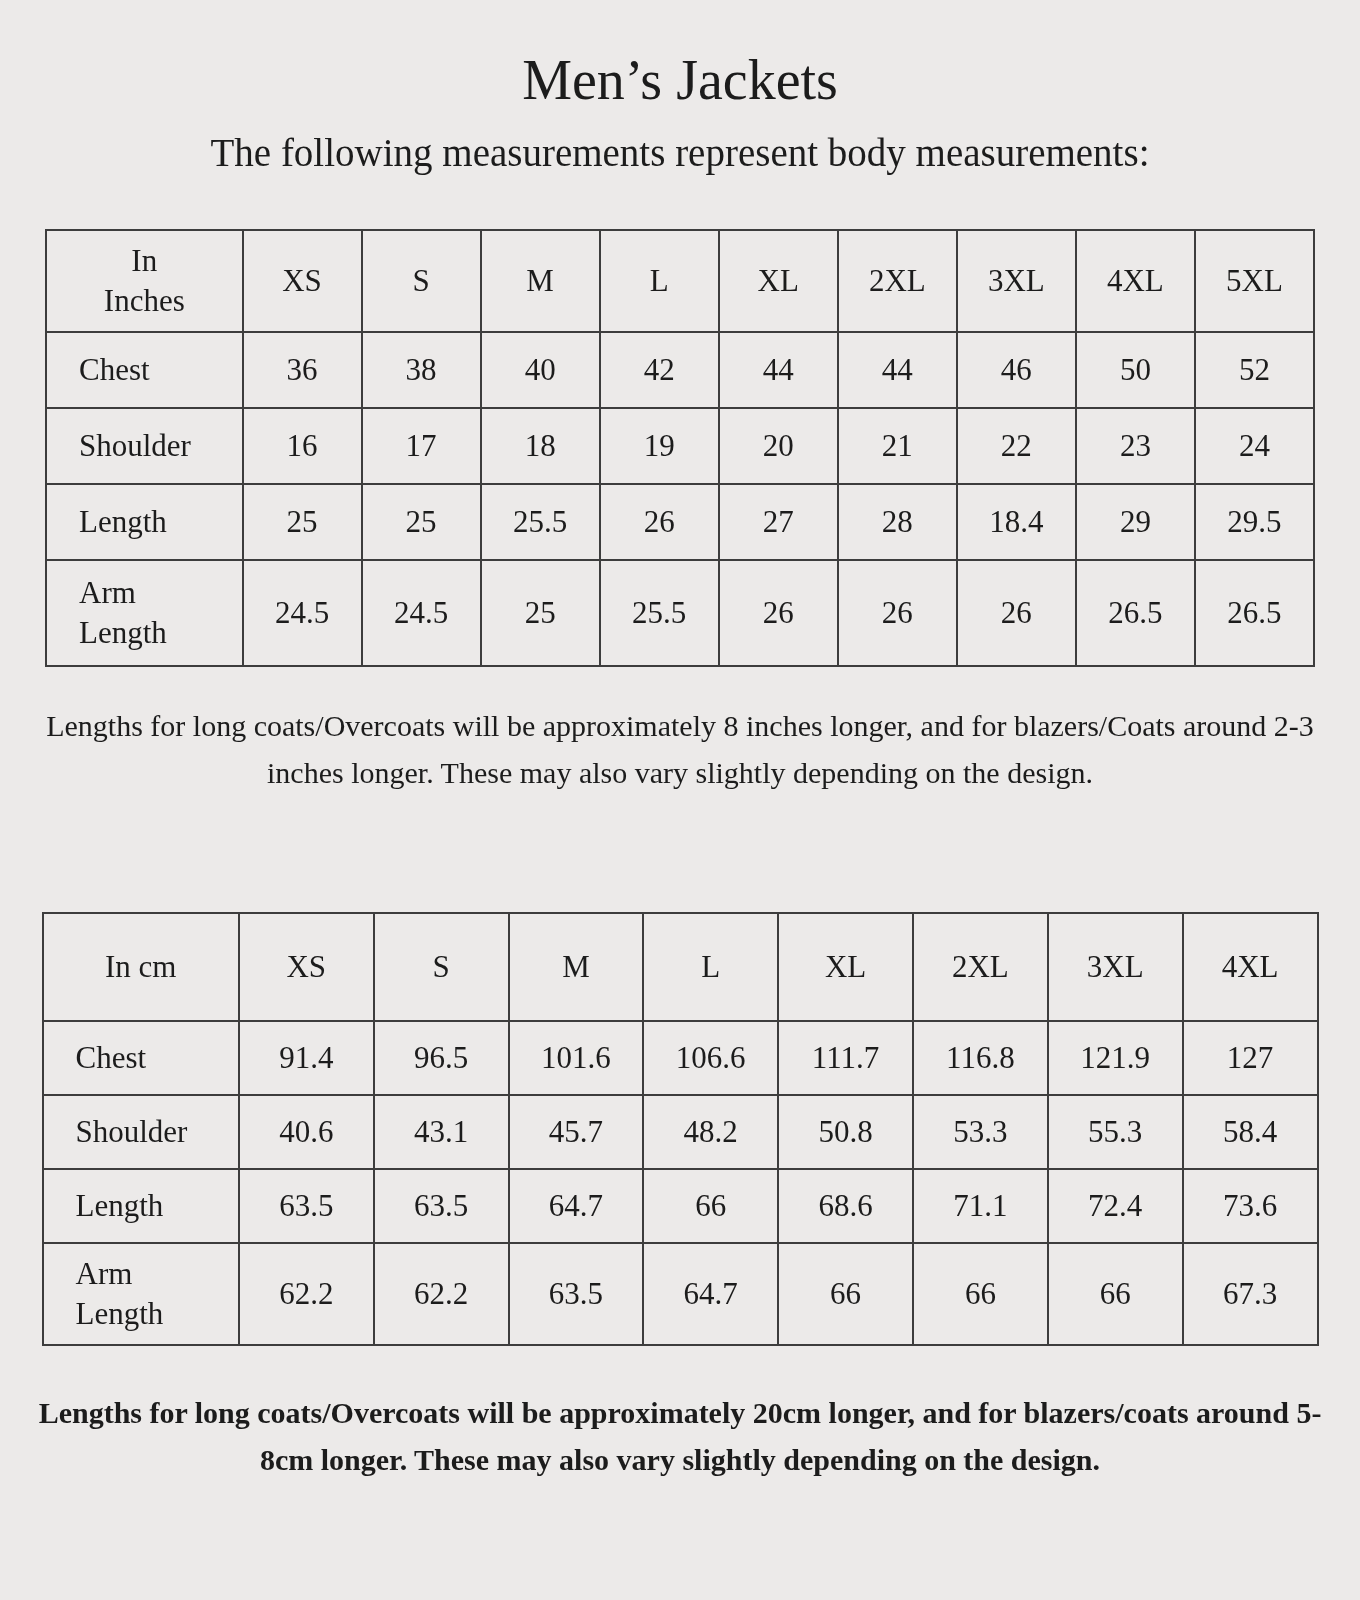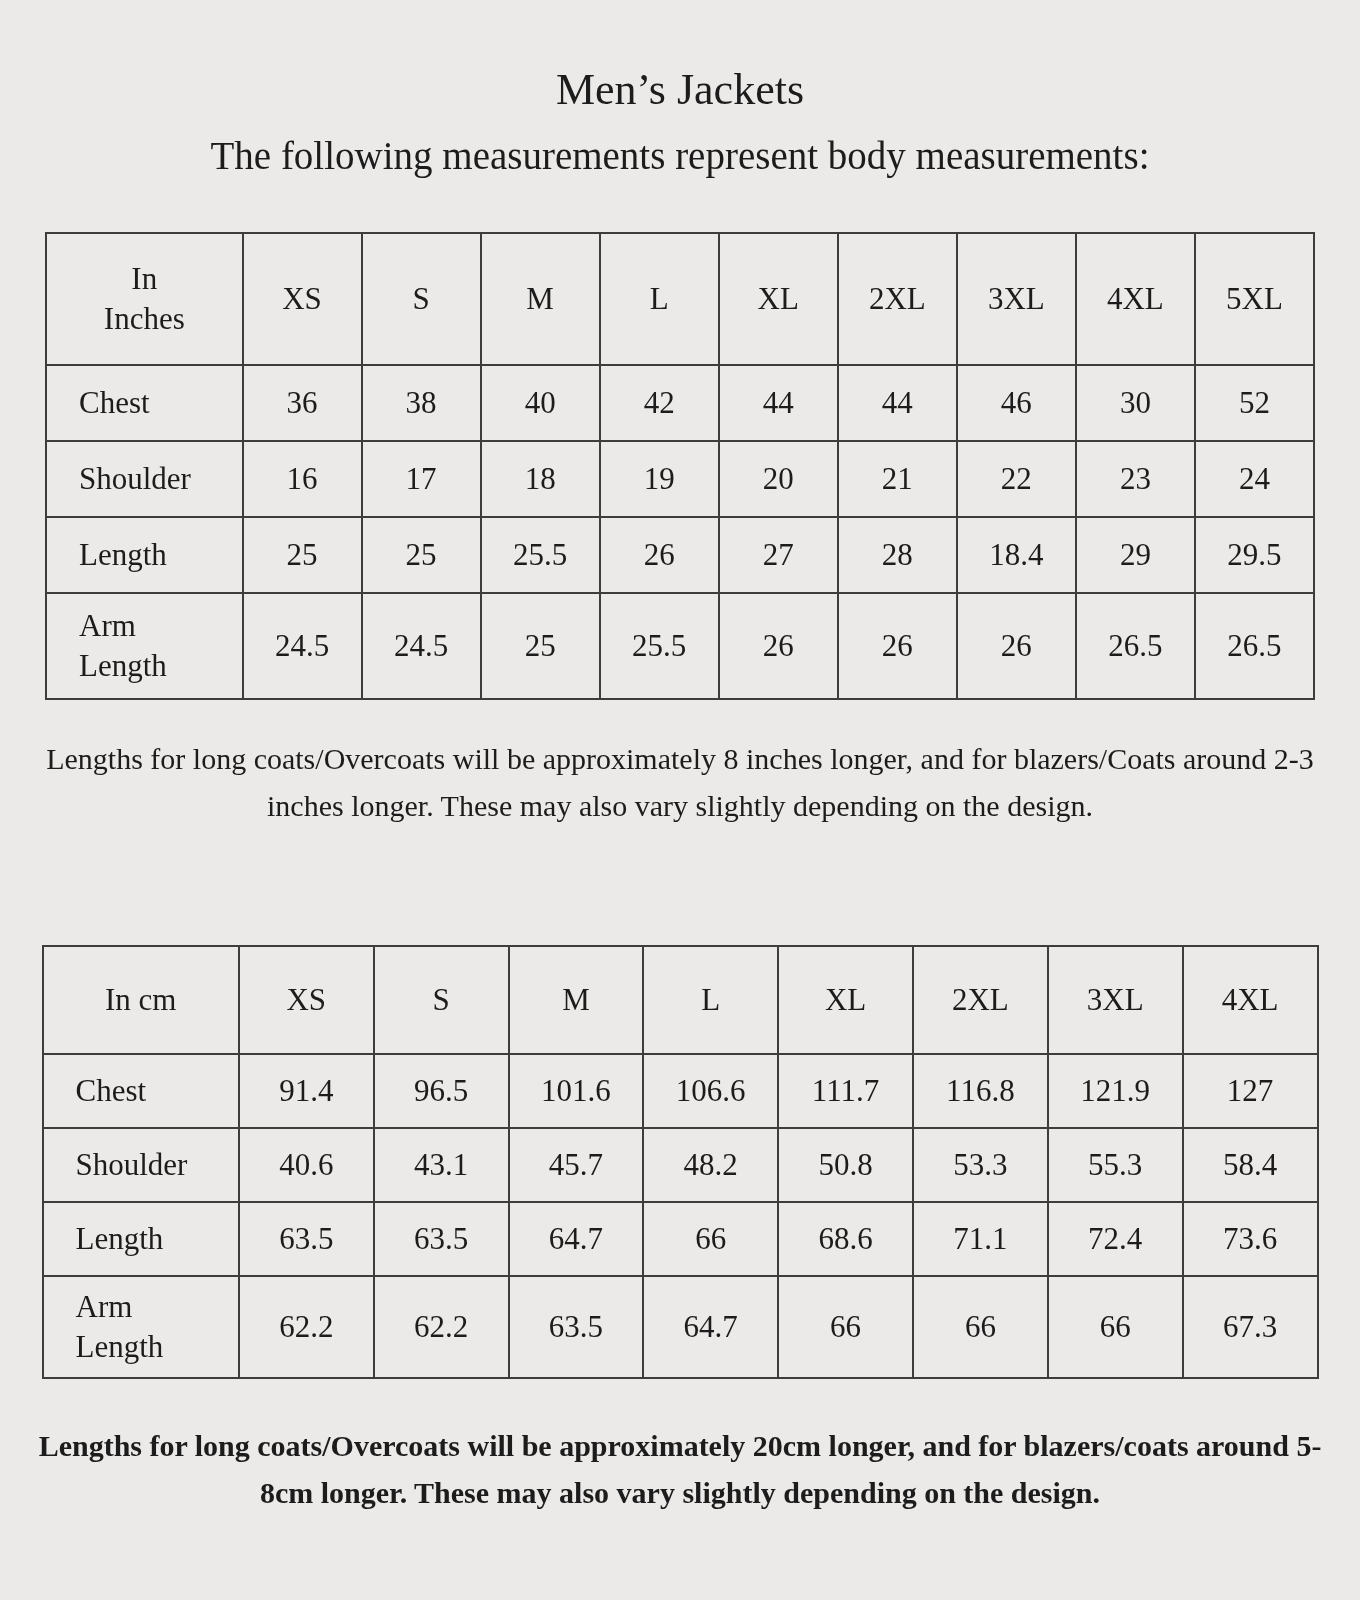--- a/index.html
+++ b/index.html
@@ -10,23 +10,23 @@
     width: 1360px;
     height: 1600px;
     background: #ECEAE9;
     color: #1C1C1C;
     font-family: "Liberation Serif", serif;
     overflow: hidden;
   }
   .page-title {
     padding-top: 48px;
     text-align: center;
-    font-size: 44px;
+    font-size: 56px;
     font-weight: normal;
-    margin: 16px;
+    margin: 0;
   }
   .page-subtitle {
     margin: 18px 0 0 0;
     text-align: center;
     font-size: 39px;
   }
   table.size-table {
     border-collapse: collapse;
     table-layout: fixed;
     margin: 0 auto;
@@ -34,21 +34,21 @@
   table.size-table.t1 { width: 1270px; margin-top: 54px; }
   table.size-table.t2 { width: 1277px; margin-top: 116px; }
   table.size-table th, table.size-table td {
     border: 2px solid #3D3D3D;
     font-size: 31px;
     font-weight: normal;
     text-align: center;
     line-height: 1.3;
     background: #ECEAE9;
   }
-  table.t1 thead tr { height: 132px; }
+  table.t1 thead tr { height: 102px; }
   table.t1 tbody tr { height: 76px; }
   table.t1 tbody tr:last-child { height: 106px; }
   table.t2 thead tr { height: 108px; }
   table.t2 tbody tr { height: 74px; }
   table.t2 tbody tr:last-child { height: 102px; }
   table.t1 col.label-col { width: 15.5%; }
   table.t2 col.label-col { width: 15.4%; }
   table.size-table tbody th.row-label {
     text-align: left;
     padding: 0 40px 0 32px;
@@ -95,21 +95,21 @@
   <tbody>
       <tr>
         <th class="row-label">Chest</th>
         <td>36</td>
         <td>38</td>
         <td>40</td>
         <td>42</td>
         <td>44</td>
         <td>44</td>
         <td>46</td>
-        <td>30</td>
+        <td>50</td>
         <td>52</td>
       </tr>
       <tr>
         <th class="row-label">Shoulder</th>
         <td>16</td>
         <td>17</td>
         <td>18</td>
         <td>19</td>
         <td>20</td>
         <td>21</td>

